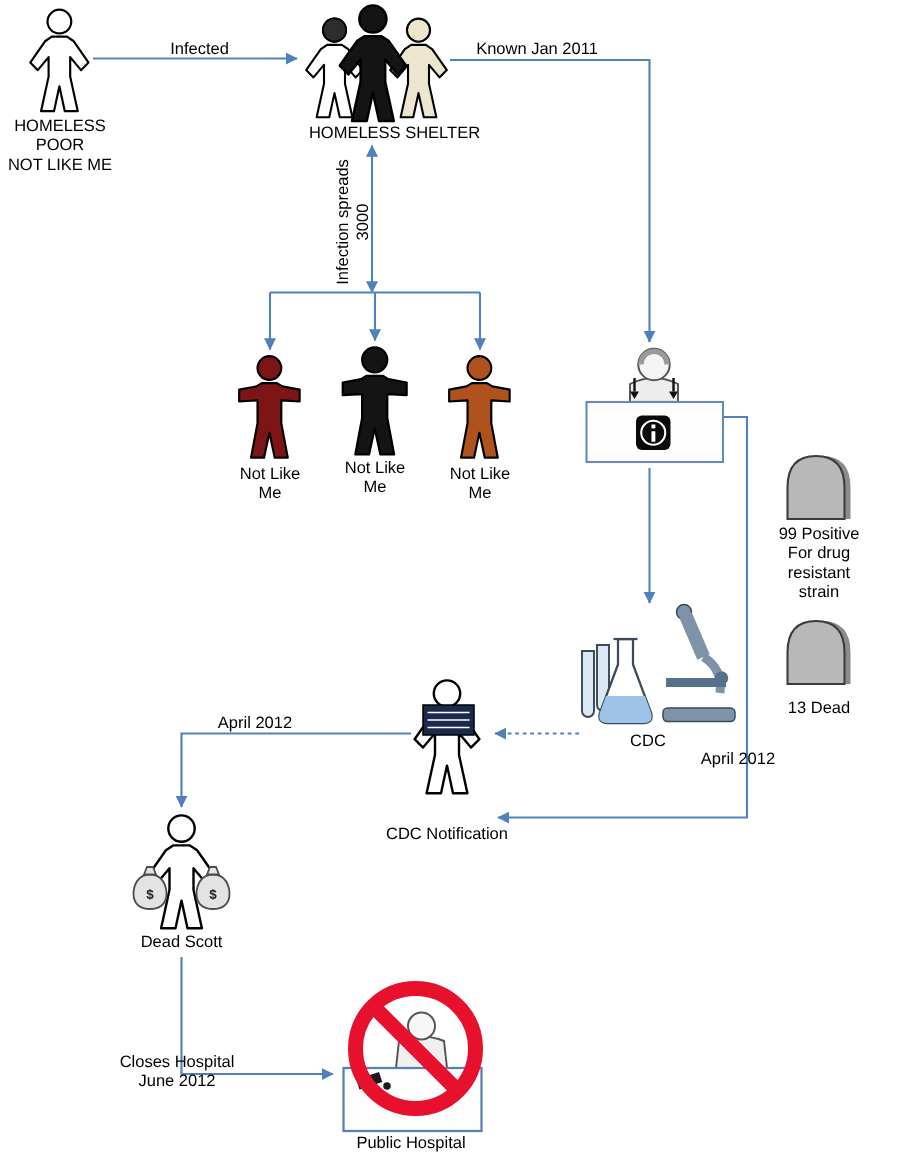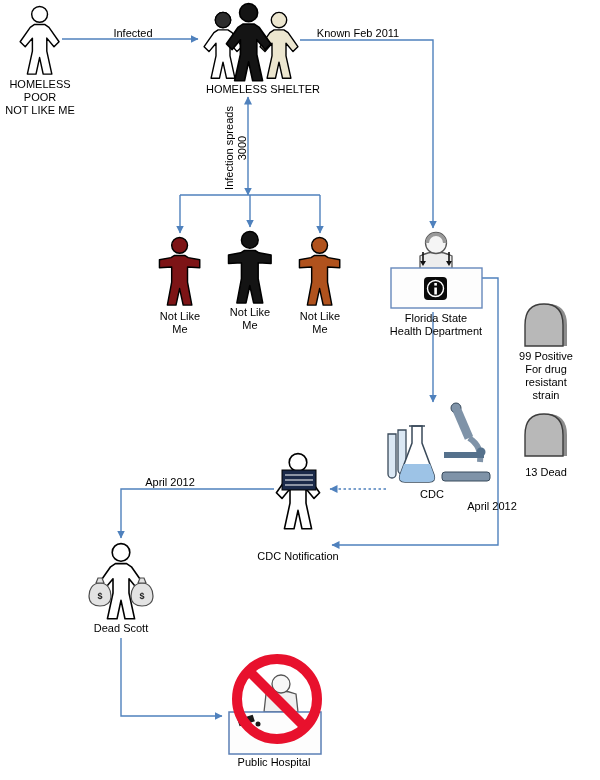--- a/index.html
+++ b/index.html
@@ -158,35 +158,35 @@
         <path d="M250,672 L304,726" stroke-width="10" stroke="#e8112d"></path>
       </g>
     </g>
   </svg>
 
   <div class="lbl" style="left:40px;top:78px">HOMELESS
 POOR
 NOT LIKE ME</div>
   <div class="lbl" style="left:133px;top:27px">Infected</div>
   <div class="lbl" style="left:263px;top:83px">HOMELESS SHELTER</div>
-  <div class="lbl" style="left:358px;top:27px">Known Feb 2011</div>
+  <div class="lbl" style="left:358px;top:27px">Known Jan 2011</div>
   <div class="lbl rot" style="left:236px;top:148px">Infection spreads
 3000</div>
   <div class="lbl" style="left:180px;top:310px">Not Like
 Me</div>
   <div class="lbl" style="left:250px;top:306px">Not Like
 Me</div>
   <div class="lbl" style="left:320px;top:310px">Not Like
 Me</div>
-  <div class="lbl" style="left:436px;top:312px">Florida State
-Health Department</div>
   <div class="lbl" style="left:546px;top:350px">99 Positive
 For drug resistant
 strain</div>
   <div class="lbl" style="left:546px;top:466px">13 Dead</div>
   <div class="lbl" style="left:432px;top:488px">CDC</div>
   <div class="lbl" style="left:492px;top:500px">April 2012</div>
   <div class="lbl" style="left:298px;top:550px">CDC Notification</div>
   <div class="lbl" style="left:170px;top:476px">April 2012</div>
   <div class="lbl" style="left:121px;top:622px">Dead Scott</div>
+  <div class="lbl" style="left:118px;top:702px">Closes Hospital
+June 2012</div>
   <div class="lbl" style="left:274px;top:756px">Public Hospital</div>
 
 </div>
 
 </body></html>

